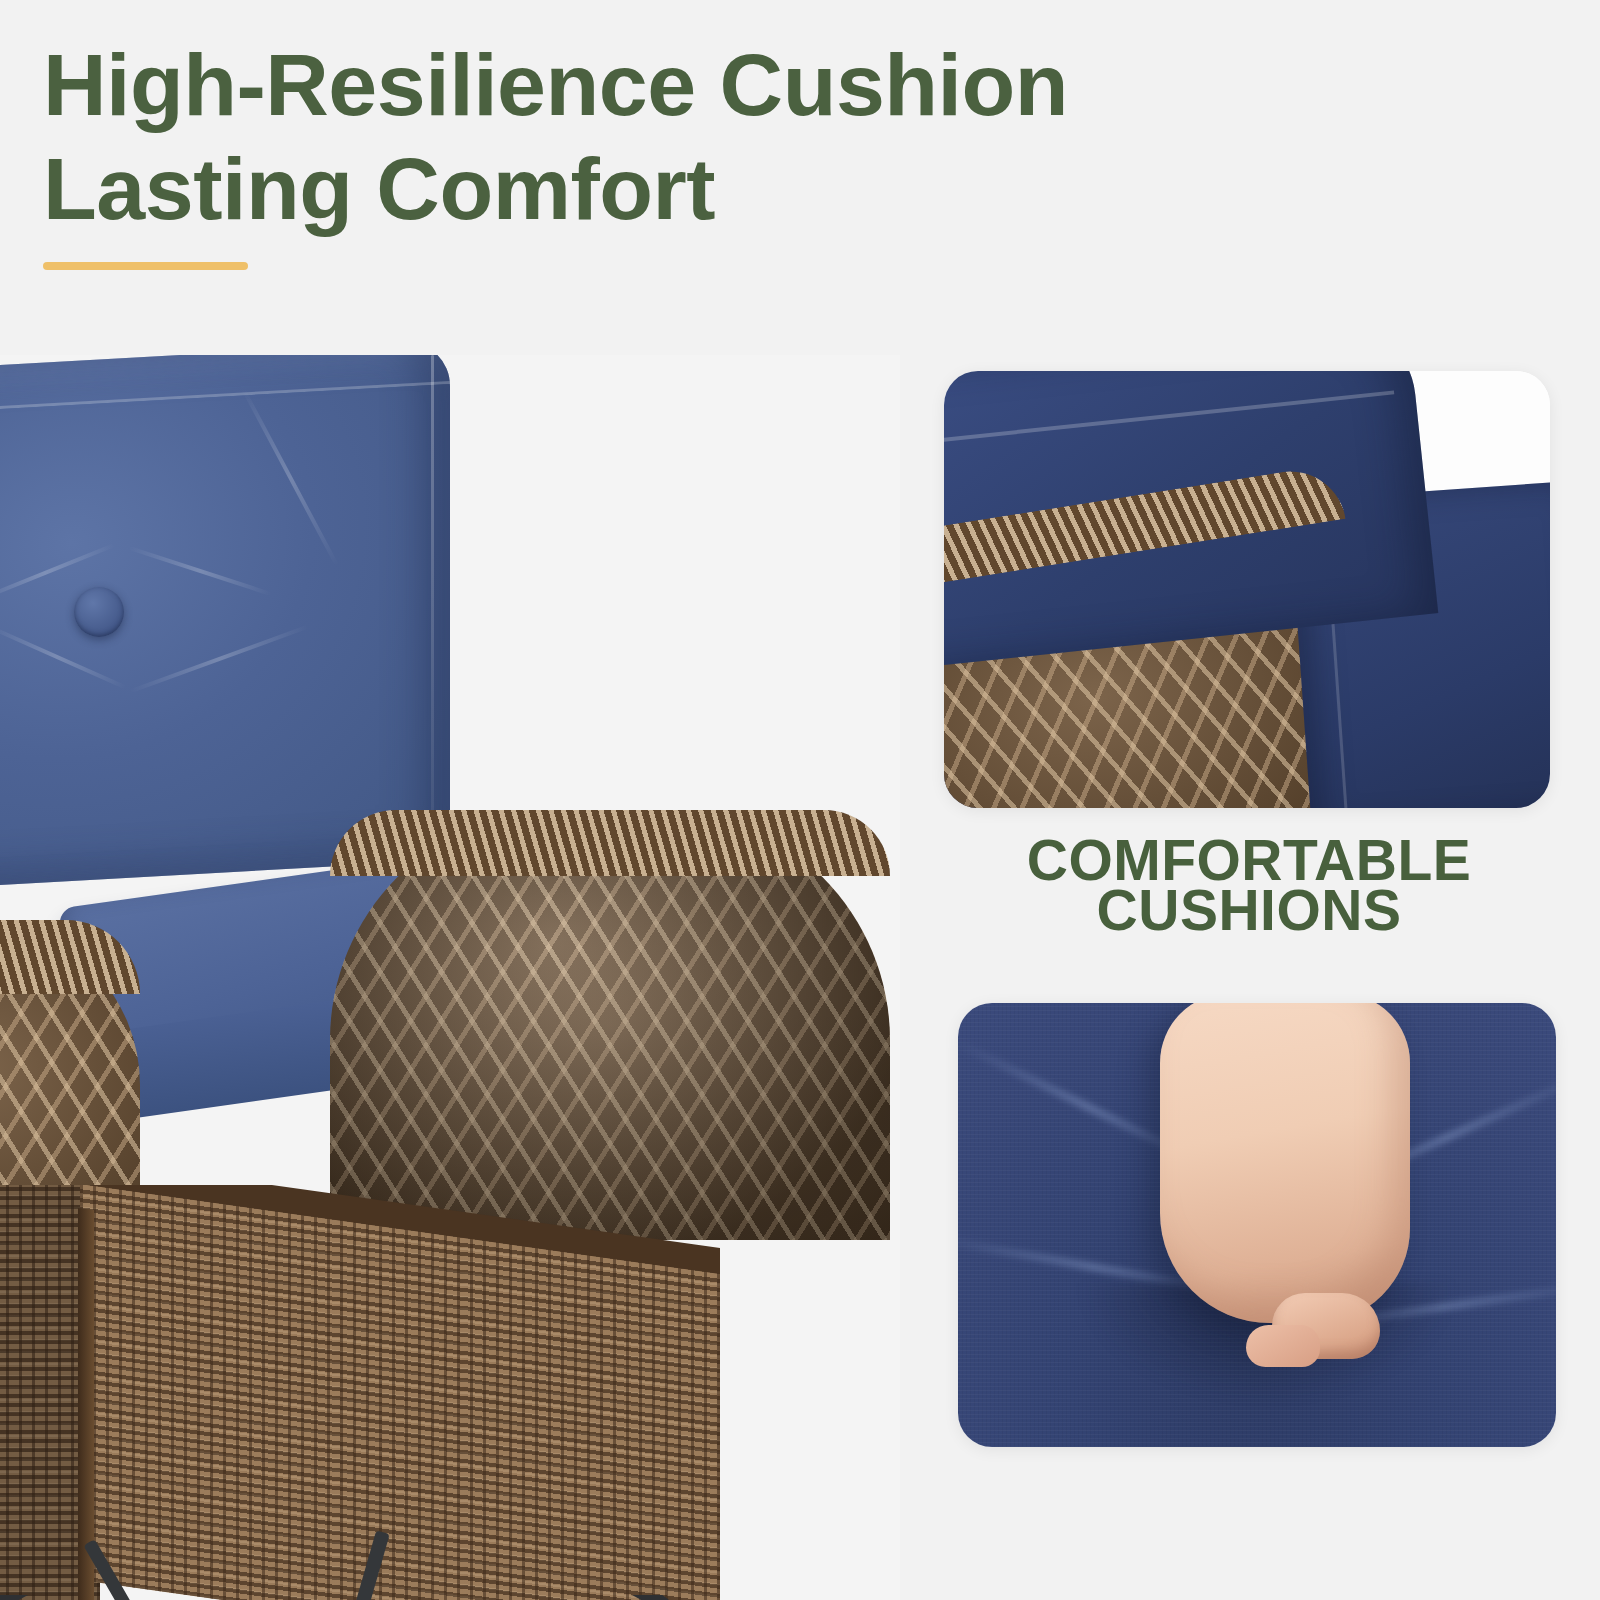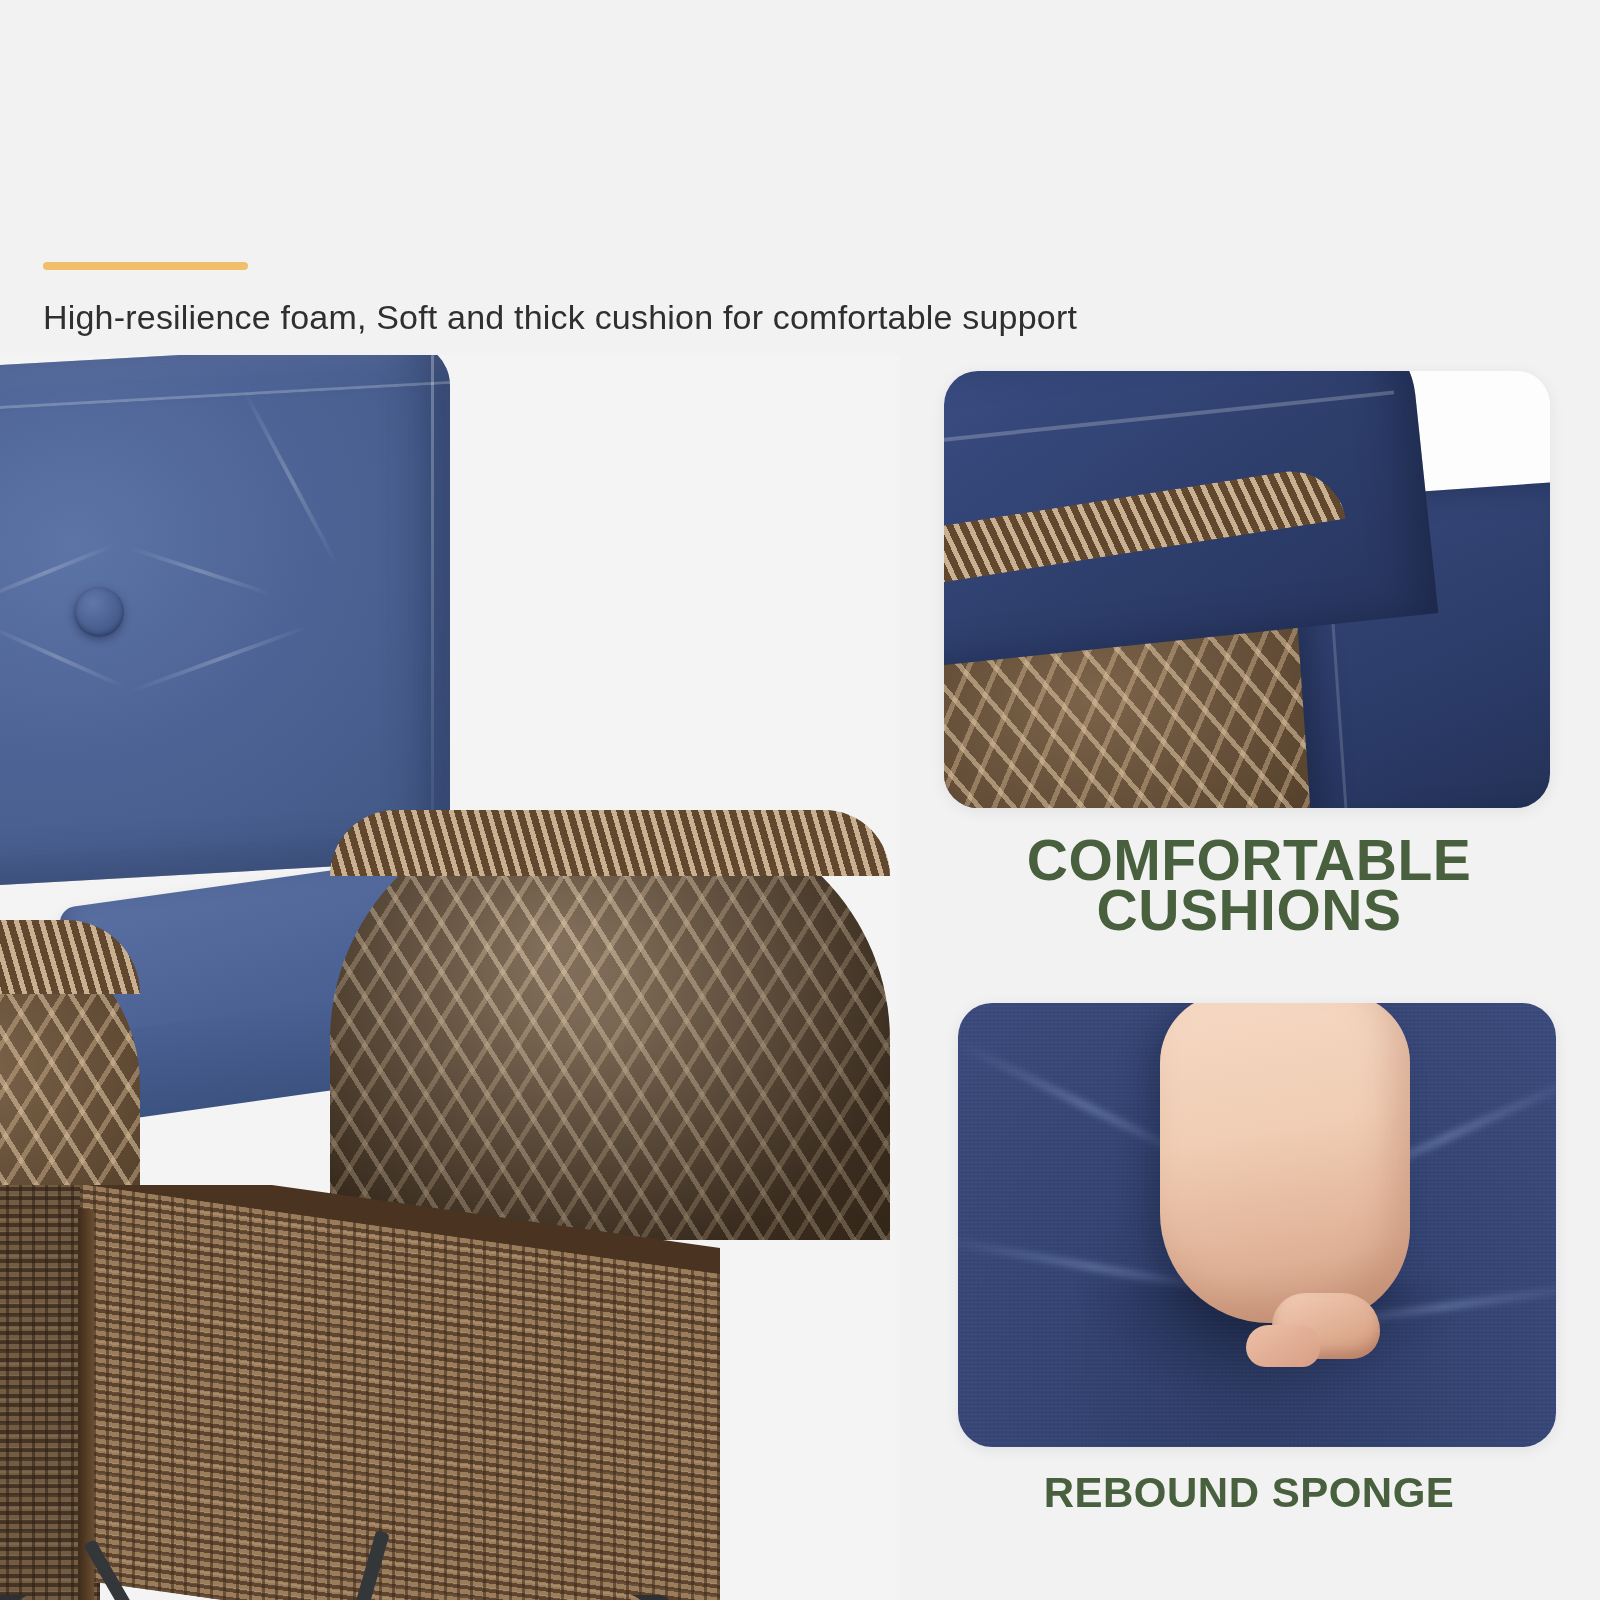--- a/index.html
+++ b/index.html
@@ -277,22 +277,23 @@
     letter-spacing:0.5px;
   }
   #caption-top{ left:944px; top:835px; width:610px; font-size:57px; line-height:50px; }
   #caption-bottom{ left:944px; top:1468px; width:610px; font-size:42px; line-height:50px; }
 </style>
 </head>
 <body>
 
 <div id="root">
 
+  <div class="headline">High-Resilience Cushion
+Lasting Comfort</div>
   <div class="accent-bar"></div>
-  <div class="subtitle">High-resilience foam, Soft and thick cushion for comfortable support</div>
 
   <div class="hero">
     <div class="hero-bg"></div>
 
     <div class="back-cushion"></div>
     <div class="back-cushion-seam"></div>
     <div class="tuft-fold tf5"></div>
     <div class="tuft-fold tf1"></div>
     <div class="tuft-fold tf2"></div>
     <div class="tuft-fold tf3"></div>
@@ -342,15 +343,14 @@
     <div class="bp-weave"></div>
     <div class="bp-fold bpf1"></div>
     <div class="bp-fold bpf2"></div>
     <div class="bp-fold bpf3"></div>
     <div class="bp-fold bpf4"></div>
     <div class="bp-dip"></div>
     <div class="bp-arm"></div>
     <div class="bp-knuckle"></div>
     <div class="bp-knuckle2"></div>
   </div>
-  <div class="caption" id="caption-bottom">REBOUND SPONGE</div>
 
 </div>
 
 </body></html>

